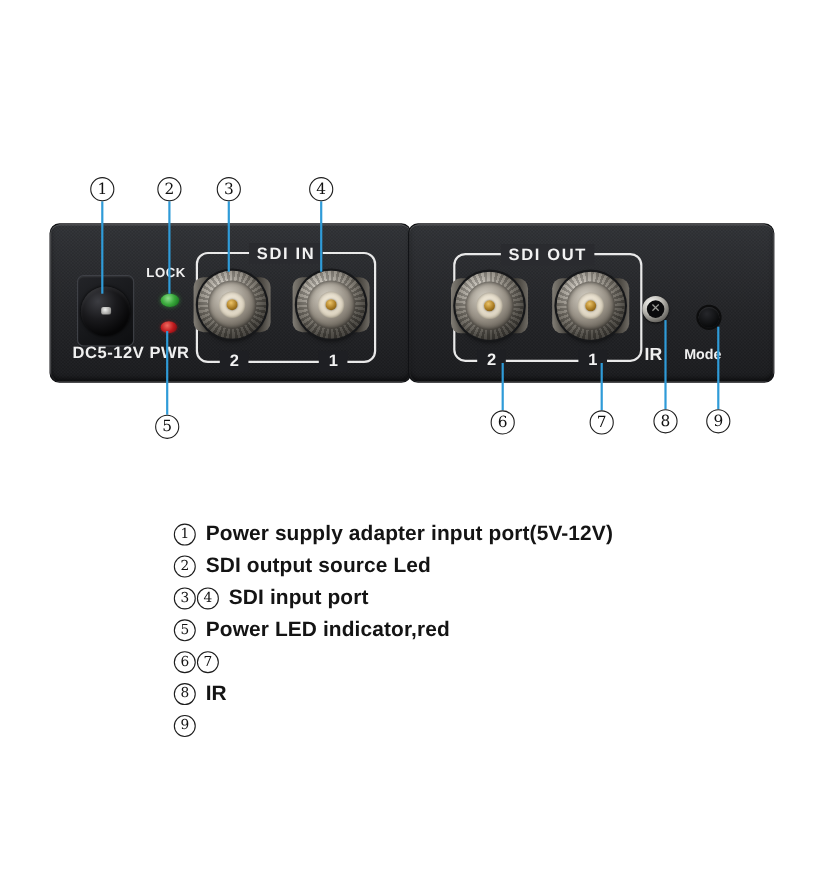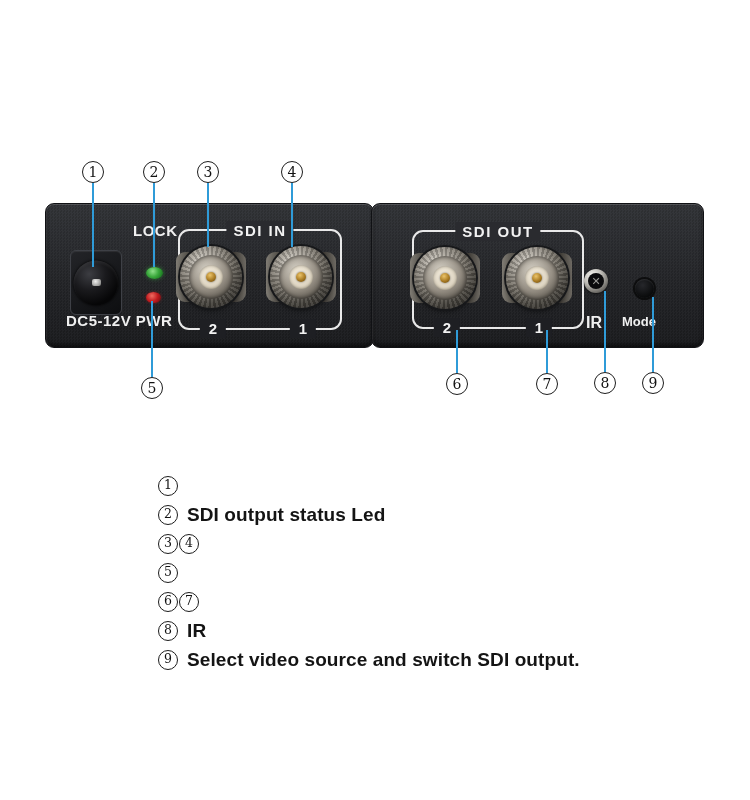--- a/index.html
+++ b/index.html
@@ -148,21 +148,21 @@
 <body>
 
 <div class="panel" style="left:45px; top:203px; width:327px; height:143px;">
 
   <div class="dc-jack">
     <div class="dc-socket">
       <div class="dc-pin"></div>
     </div>
   </div>
 
-  <div class="silk" style="left:87px; top:18px; font-size:15px; letter-spacing:0.5px;">LOCK</div>
+  <div class="silk" style="left:87px; top:37px; font-size:12px; letter-spacing:0.5px;">LOCK</div>
 
   <div class="led led-green" style="left:100px; top:63px;"></div>
   <div class="led led-red" style="left:100px; top:88px;"></div>
 
   <div class="silk" style="left:20px; top:108px; font-size:15px; letter-spacing:0.5px;">DC5-12V PWR</div>
 
   <div class="bracket" style="left:132px; top:25px; width:160px; height:97px;">
     <span class="group-label">SDI IN</span>
     <span class="port-num" style="left:33px;">2</span>
     <span class="port-num" style="left:123px;">1</span>
@@ -225,56 +225,58 @@
 <div class="marker" style="left:547px; top:384px;">7</div>
 <div class="marker" style="left:605px; top:383px;">8</div>
 <div class="marker" style="left:653px; top:383px;">9</div>
 
 <div class="legend">
 
   <div class="legend-item">
     <span class="legend-nums">
         <span class="legend-num">1</span>
       </span>
+    <span class="legend-text">Power supply adapter input port(5V-12V)</span>
   </div>
 
   <div class="legend-item">
     <span class="legend-nums">
         <span class="legend-num">2</span>
       </span>
-    <span class="legend-text">SDI output status Led</span>
+    <span class="legend-text">SDI output source Led</span>
   </div>
 
   <div class="legend-item">
     <span class="legend-nums">
       <span class="legend-num">3</span>
       <span class="legend-num">4</span>
     </span>
+    <span class="legend-text">SDI input port</span>
   </div>
 
   <div class="legend-item">
     <span class="legend-nums">
         <span class="legend-num">5</span>
       </span>
+    <span class="legend-text">Power LED indicator,red</span>
   </div>
 
   <div class="legend-item">
     <span class="legend-nums">
       <span class="legend-num">6</span>
       <span class="legend-num">7</span>
     </span>
   </div>
 
   <div class="legend-item">
     <span class="legend-nums">
         <span class="legend-num">8</span>
       </span>
     <span class="legend-text">IR</span>
   </div>
 
   <div class="legend-item">
     <span class="legend-nums">
         <span class="legend-num">9</span>
       </span>
-    <span class="legend-text">Select video source and switch SDI output.</span>
   </div>
 
 </div>
 
 </body></html>

